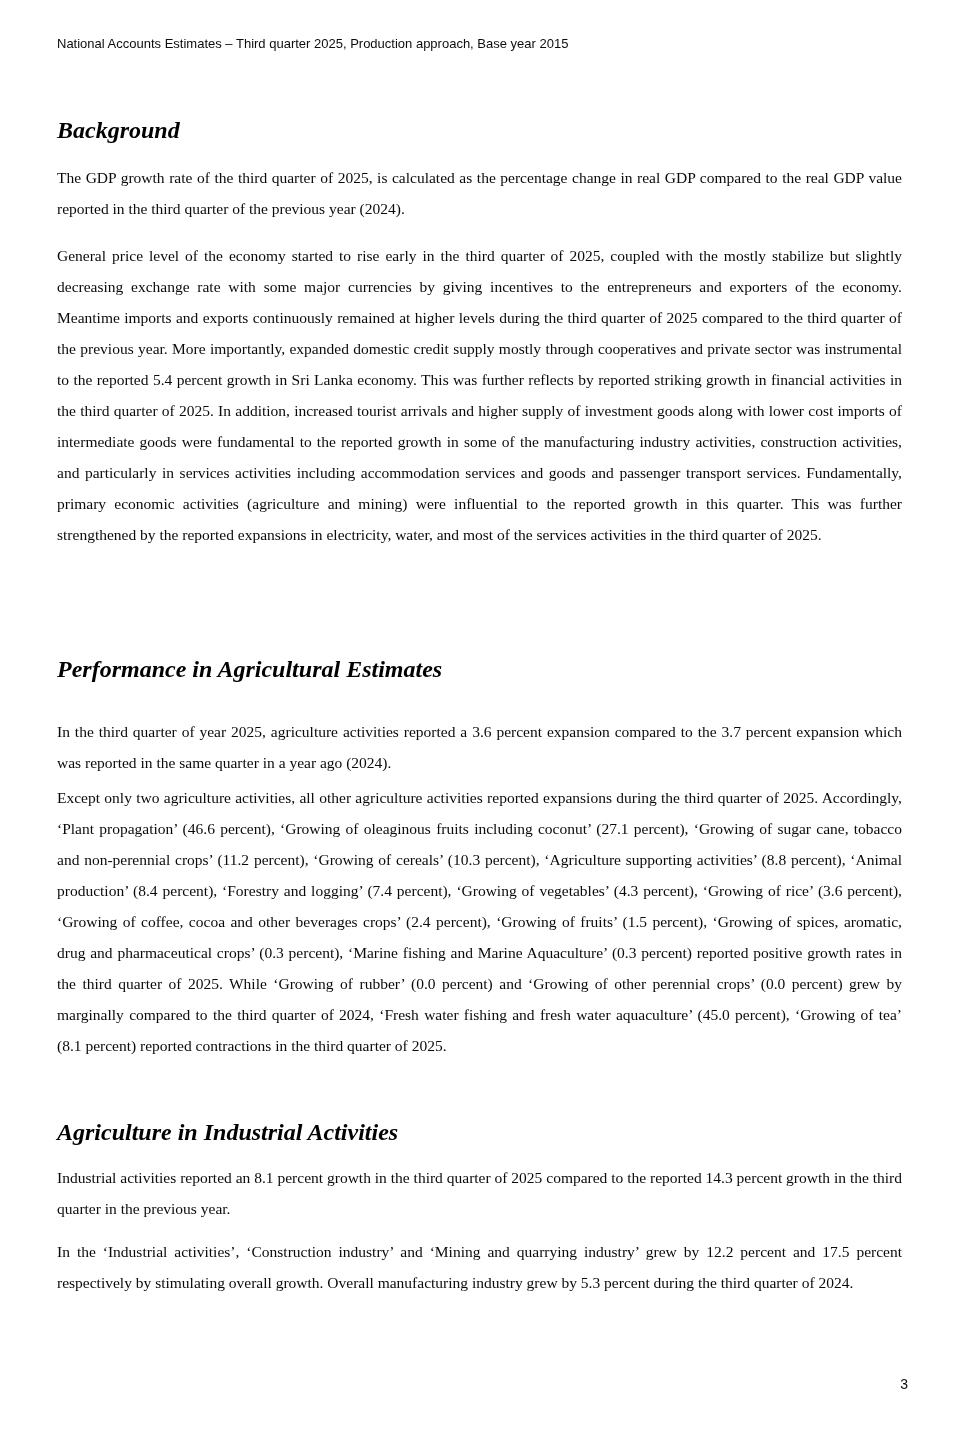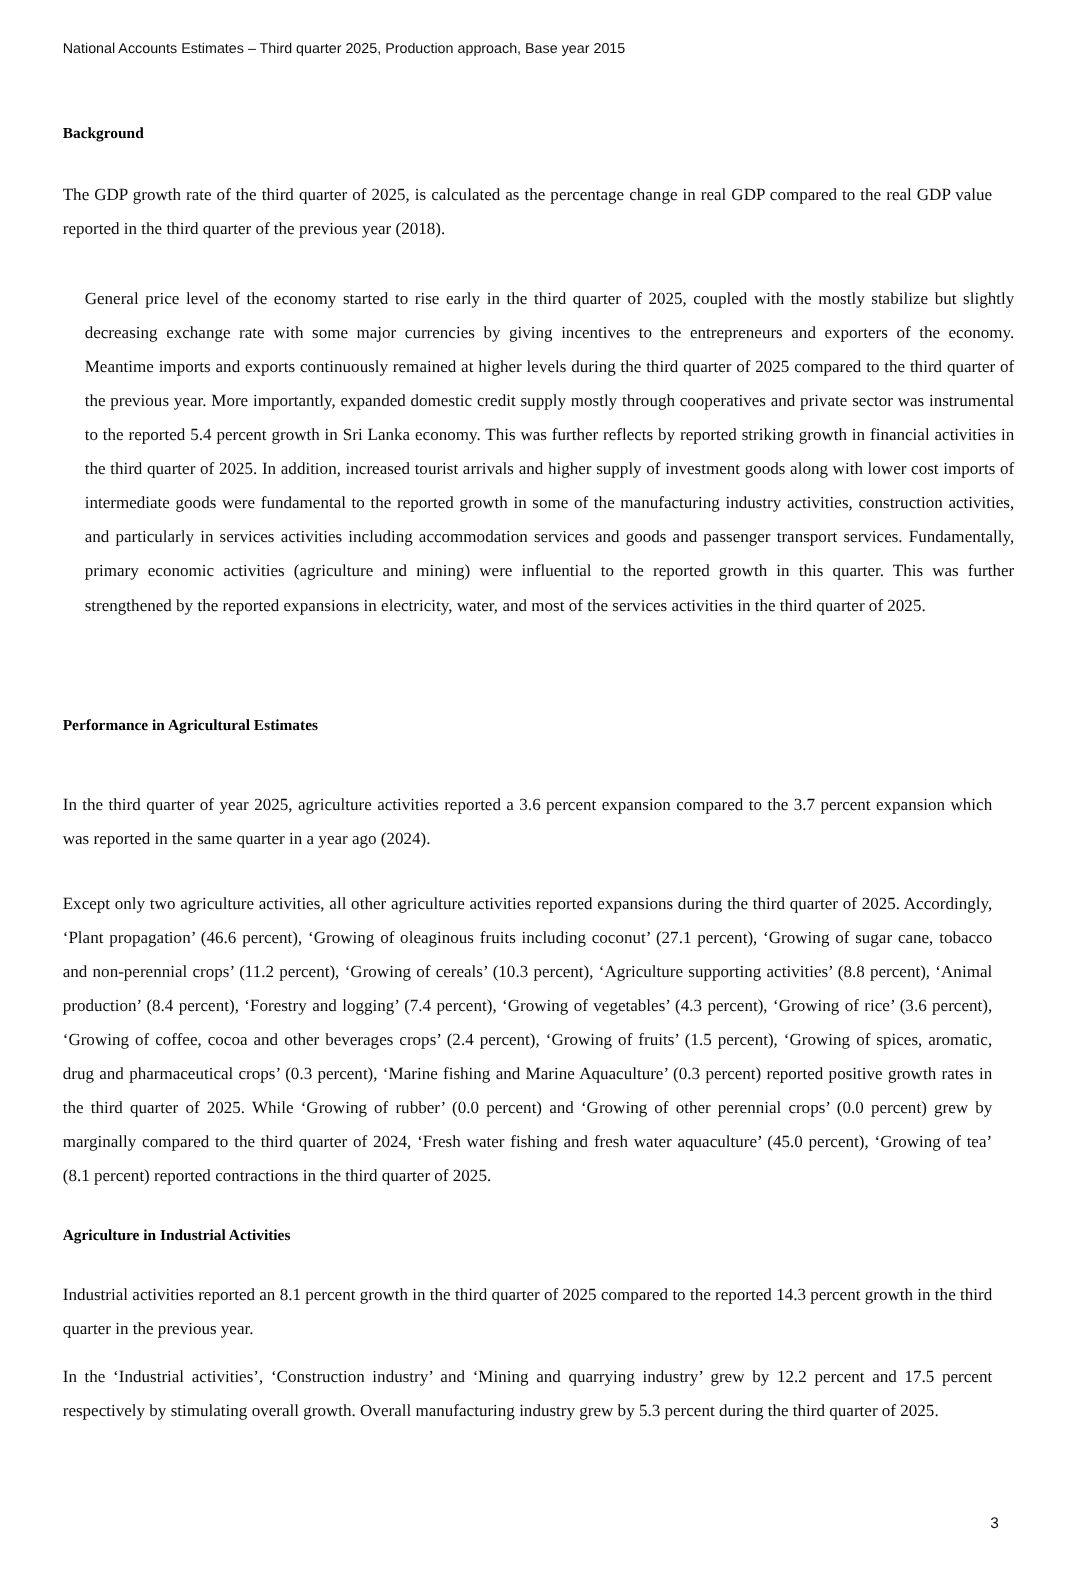--- a/index.html
+++ b/index.html
@@ -24,40 +24,41 @@
     font-family: "Liberation Sans", sans-serif;
     font-size: 13px;
     line-height: 15px;
     color: #0d0d0d;
   }
   .heading {
     position: absolute;
     left: 57px;
     width: 845px;
     font-family: "Liberation Serif", serif;
-    font-size: 14px;
+    font-size: 24px;
     font-weight: bold;
     line-height: 22px;
     color: #000000;
+    font-style: italic;
   }
   .para {
     position: absolute;
     left: 57px;
     width: 845px;
     font-size: 15.5px;
     line-height: 31px;
     text-align: justify;
     color: #0a0a0a;
   }
   #heading-0 { top: 99px; }
   #para-0-0  { top: 146px; }
-  #para-0-1  { top: 240px; margin-left: 20px; }
+  #para-0-1  { top: 224px; }
   #heading-1 { top: 638px; }
   #para-1-0  { top: 700px; }
-  #para-1-1  { top: 790px; }
+  #para-1-1  { top: 766px; }
   #heading-2 { top: 1101px; }
   #para-2-0  { top: 1146px; }
   #para-2-1  { top: 1220px; }
   .page-number {
     position: absolute;
     top: 1376px;
     right: 62px;
     font-family: "Liberation Sans", sans-serif;
     font-size: 14px;
     line-height: 17px;
@@ -66,31 +67,31 @@
 </style>
 </head>
 <body>
 
 <div class="page">
 
   <div class="doc-header">National Accounts Estimates – Third quarter 2025, Production approach, Base year 2015</div>
 
   <h2 class="heading" id="heading-0">Background</h2>
 
-  <p class="para" id="para-0-0">The GDP growth rate of the third quarter of 2025, is calculated as the percentage change in real GDP compared to the real GDP value reported in the third quarter of the previous year (2018).</p>
+  <p class="para" id="para-0-0">The GDP growth rate of the third quarter of 2025, is calculated as the percentage change in real GDP compared to the real GDP value reported in the third quarter of the previous year (2024).</p>
 
   <p class="para" id="para-0-1">General price level of the economy started to rise early in the third quarter of 2025, coupled with the mostly stabilize but slightly decreasing exchange rate with some major currencies by giving incentives to the entrepreneurs and exporters of the economy. Meantime imports and exports continuously remained at higher levels during the third quarter of 2025 compared to the third quarter of the previous year.  More importantly, expanded domestic credit supply mostly through cooperatives and private sector was instrumental to the reported 5.4 percent growth in Sri Lanka economy. This was further reflects by reported striking growth in financial activities in the third quarter of 2025. In addition, increased tourist arrivals and higher supply of investment goods along with lower cost imports of intermediate goods were fundamental to the reported growth in some of the manufacturing industry activities, construction activities, and particularly in services activities including accommodation services and goods and passenger transport services. Fundamentally, primary economic activities (agriculture and mining) were influential to the reported growth in this quarter. This was further strengthened by the reported expansions in electricity, water, and most of the services activities in the third quarter of 2025.</p>
 
   <h2 class="heading" id="heading-1">Performance in Agricultural Estimates</h2>
 
   <p class="para" id="para-1-0">In the third quarter of year 2025, agriculture activities reported a 3.6 percent expansion compared to the 3.7 percent expansion which was reported in the same quarter in a year ago (2024).</p>
 
   <p class="para" id="para-1-1">Except only two agriculture activities, all other agriculture activities reported expansions during the third quarter of 2025. Accordingly, ‘Plant propagation’ (46.6 percent), ‘Growing of oleaginous fruits including coconut’ (27.1 percent), ‘Growing of sugar cane, tobacco and non-perennial crops’ (11.2 percent), ‘Growing of cereals’ (10.3 percent), ‘Agriculture supporting activities’ (8.8 percent), ‘Animal production’ (8.4 percent), ‘Forestry and logging’ (7.4 percent), ‘Growing of vegetables’ (4.3 percent), ‘Growing of rice’ (3.6 percent), ‘Growing of coffee, cocoa and other beverages crops’ (2.4 percent), ‘Growing of fruits’ (1.5 percent), ‘Growing of spices, aromatic, drug and pharmaceutical crops’ (0.3 percent), ‘Marine fishing and Marine Aquaculture’ (0.3 percent) reported positive growth rates in the third quarter of 2025. While ‘Growing of rubber’ (0.0 percent) and ‘Growing of other perennial crops’ (0.0 percent) grew by marginally compared to the third quarter of 2024, ‘Fresh water fishing and fresh water aquaculture’ (45.0 percent), ‘Growing of tea’ (8.1 percent) reported contractions in the third quarter of 2025.</p>
 
   <h2 class="heading" id="heading-2">Agriculture in Industrial Activities</h2>
 
   <p class="para" id="para-2-0">Industrial activities reported an 8.1 percent growth in the third quarter of 2025 compared to the reported 14.3 percent growth in the third quarter in the previous year.</p>
 
-  <p class="para" id="para-2-1">In the ‘Industrial activities’, ‘Construction industry’ and ‘Mining and quarrying industry’ grew by 12.2 percent and 17.5 percent respectively by stimulating overall growth. Overall manufacturing industry grew by 5.3 percent during the third quarter of 2025.</p>
+  <p class="para" id="para-2-1">In the ‘Industrial activities’, ‘Construction industry’ and ‘Mining and quarrying industry’ grew by 12.2 percent and 17.5 percent respectively by stimulating overall growth. Overall manufacturing industry grew by 5.3 percent during the third quarter of 2024.</p>
 
   <div class="page-number">3</div>
 
 </div>
 
 </body></html>

